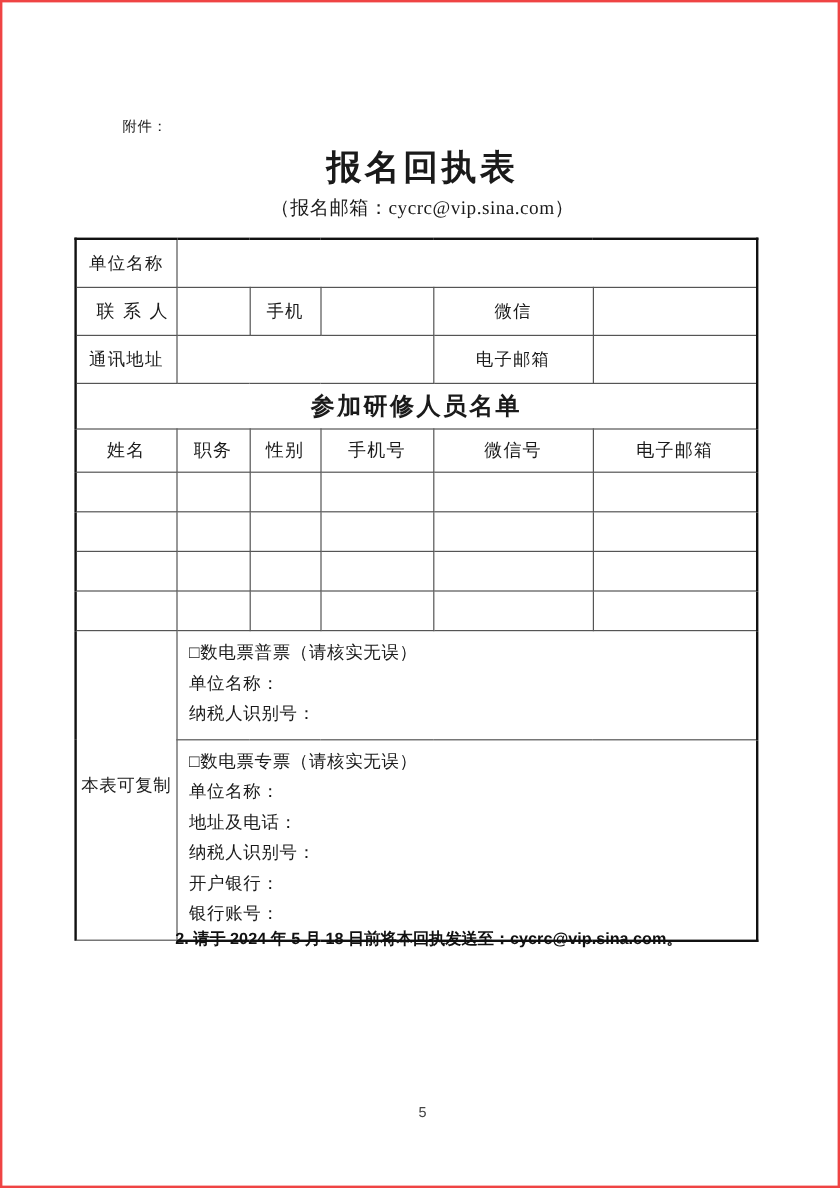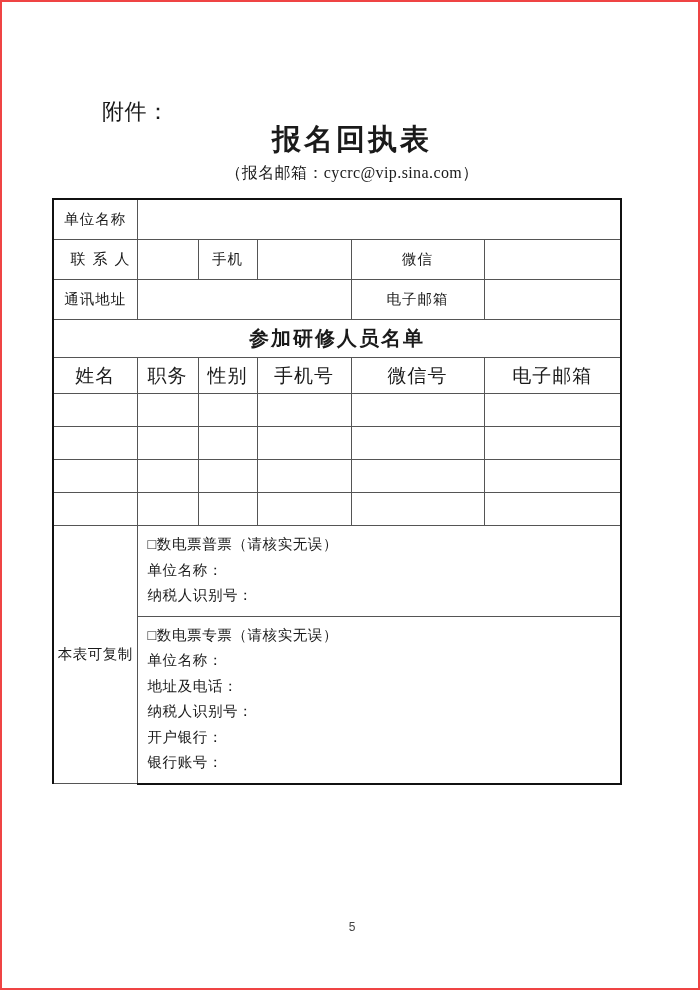--- a/index.html
+++ b/index.html
@@ -27,21 +27,21 @@
     left: 0; top: 0;
     width: 700px;
     height: 990px;
   }
 
   
   .attach-label {
     position: absolute;
     left: 100px;
     top: 95px;
-    font-size: 22px;
+    font-size: 12px;
     font-family: Liberation Sans, sans-serif;
     letter-spacing: 0.5px;
   }
   .doc-title {
     position: absolute;
     left: 0; right: 0;
     top: 118px;
     text-align: center;
     font-size: 29px;
     font-weight: bold;
@@ -54,21 +54,21 @@
     top: 161px;
     text-align: center;
     font-size: 16px;
     letter-spacing: 0.4px;
     font-family: "Liberation Serif", "DejaVu Serif", serif;
   }
 
   
   .form-table {
     position: absolute;
-    left: 50px;
+    left: 60px;
     top: 196px;
     width: 568px;
     border-collapse: collapse;
     table-layout: fixed;
     font-size: 14px;
   }
   .form-table td {
     border: 1px solid #555;
     padding: 0;
     vertical-align: middle;
@@ -96,21 +96,21 @@
 
   .section-title {
     text-align: center;
     font-size: 20px;
     font-weight: bold;
     letter-spacing: 2px;
     height: 37px;
   }
   .col-head {
     text-align: center;
-    font-size: 19px;
+    font-size: 15px;
     letter-spacing: 1px;
     height: 35px;
   }
   .data-row td { height: 32px; }
 
   
   .inv-label {
     text-align: center;
     font-size: 14.5px;
     letter-spacing: 0.5px;
@@ -267,18 +267,19 @@
             <div class="line">地址及电话：</div>
             <div class="line">纳税人识别号：</div>
             <div class="line">开户银行：</div>
             <div class="line">银行账号：</div>
           </td>
         </tr>
       </tbody>
     </table>
 
     <div class="notes">
+      <div class="note-line note-indent">2. 请于 2024 年 5 月 18 日前将本回执发送至：cycrc@vip.sina.com。</div>
     </div>
 
     <div class="page-num">5</div>
 
   </div>
 </div>
 
 </body></html>

